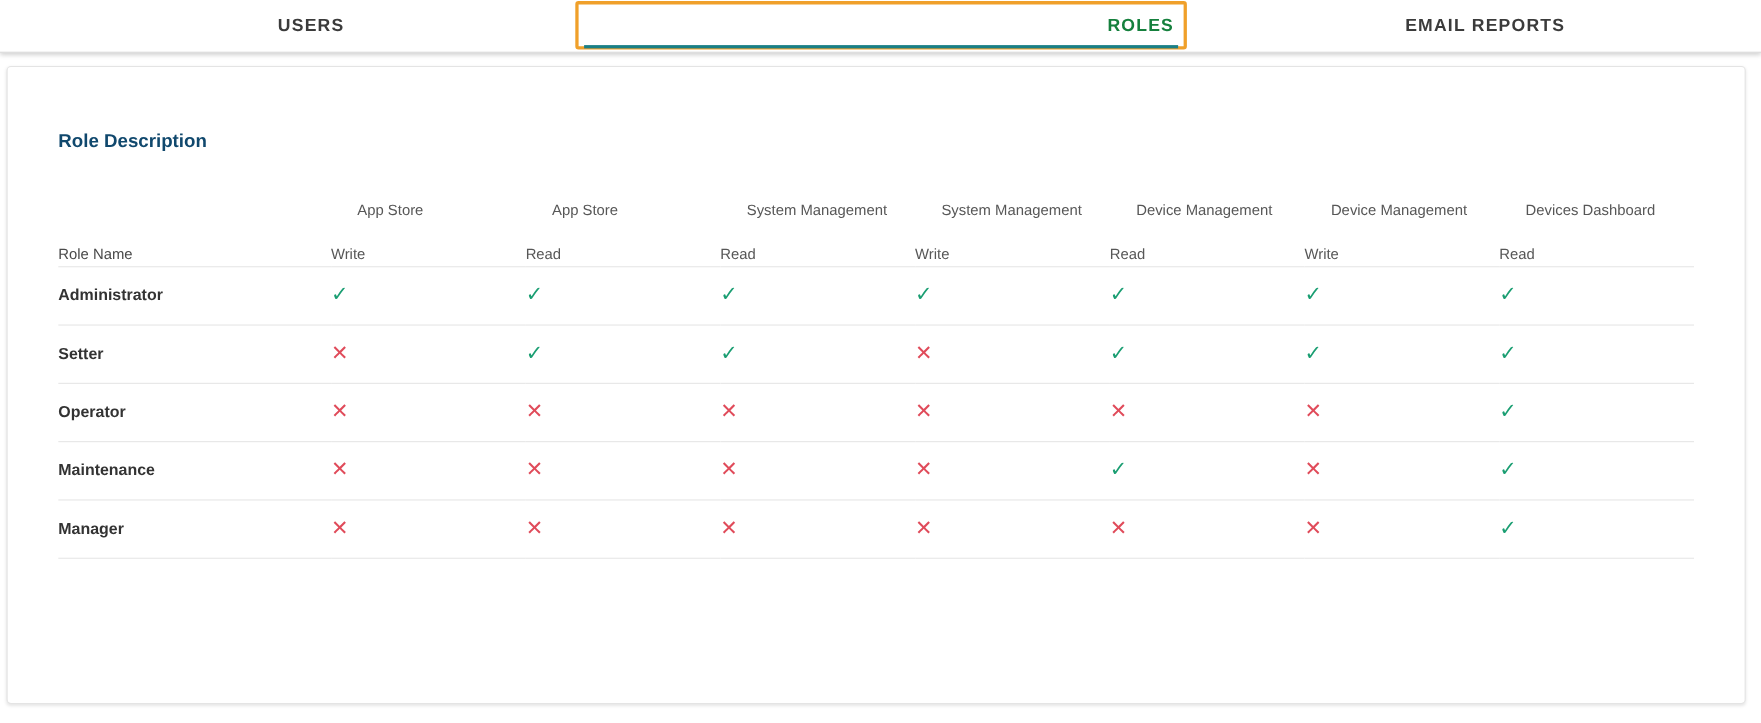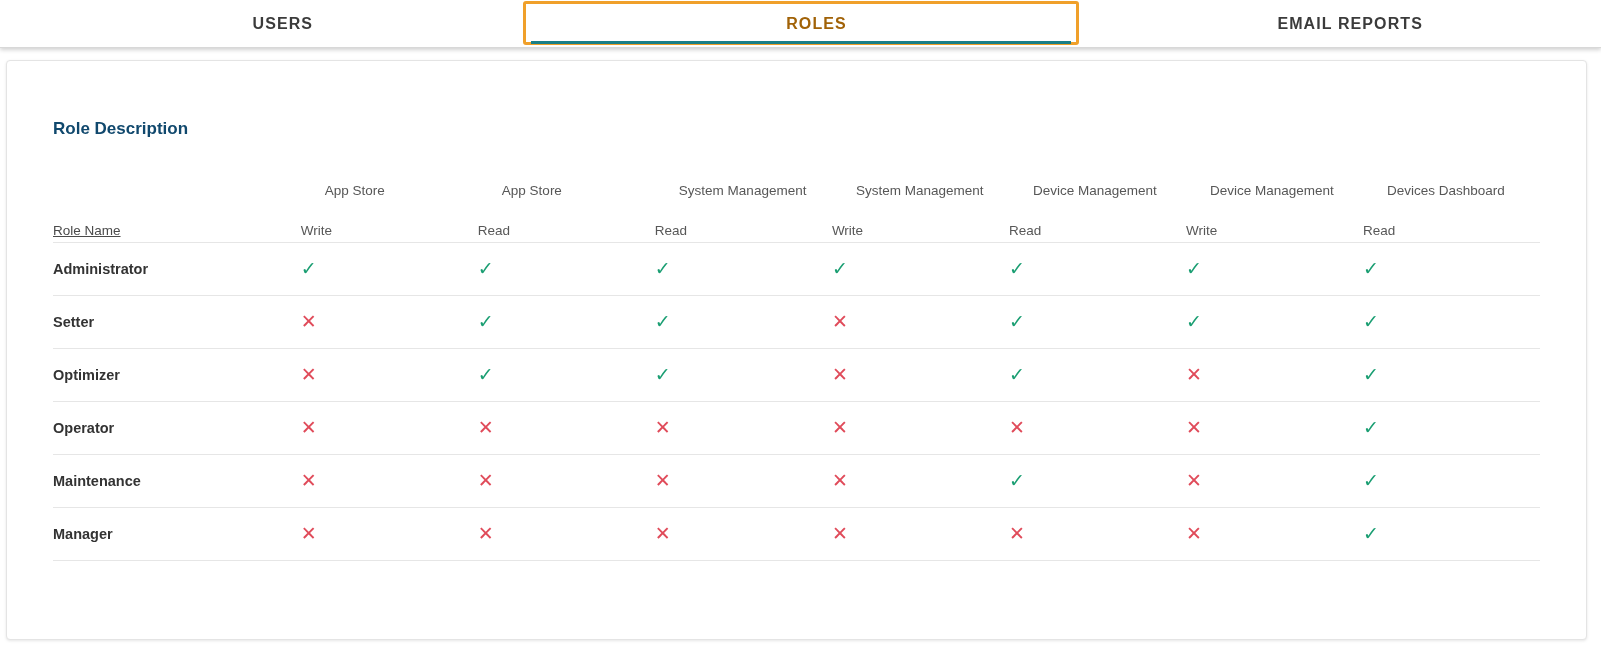--- a/index.html
+++ b/index.html
@@ -34,21 +34,22 @@
     font-size: 16px;
     font-weight: bold;
     letter-spacing: 1.1px;
     color: #3b3b3b;
     cursor: pointer;
     user-select: none;
     position: relative;
     padding-left: 32px;
   }
   .tab.active {
-    color: #a16207;
+    color: #15803d;
+    justify-content: flex-end;
   }
   .tab.active .tab-inner {
     position: absolute;
     left: 50%;
     transform: translateX(-50%);
     top: 1px;
     width: 556px;
     height: 44px;
     box-sizing: border-box;
     border: 3px solid #f0a02a;
@@ -110,21 +111,20 @@
     vertical-align: bottom;
     padding-bottom: 14px;
     font-weight: normal;
     font-size: 13.5px;
     color: #575757;
     line-height: 1.55;
   }
   thead th.rolename {
     font-size: 13.5px;
     color: #4a4a4a;
-    text-decoration: underline;
   }
   thead tr { border-bottom: 1px solid #e6e6e6; }
   th.col-role { width: 175px; }
   th.col-perm { width: 125px; }
 
   .hdr-line1 { display: block; white-space: nowrap; margin-left: 24px; }
   .hdr-line2 { display: block; white-space: nowrap; margin-top: 19px; }
 
   tbody tr { border-bottom: 1px solid #e6e6e6; height: 53px; }
   tbody td { font-size: 14.5px; color: #2c2c2c; }
@@ -209,30 +209,20 @@
               <td class="role-cell">Setter</td>
               <td><span class="mark no">✕</span></td>
               <td><span class="mark yes">✓</span></td>
               <td><span class="mark yes">✓</span></td>
               <td><span class="mark no">✕</span></td>
               <td><span class="mark yes">✓</span></td>
               <td><span class="mark yes">✓</span></td>
               <td><span class="mark yes">✓</span></td>
             </tr>
             <tr>
-              <td class="role-cell">Optimizer</td>
-              <td><span class="mark no">✕</span></td>
-              <td><span class="mark yes">✓</span></td>
-              <td><span class="mark yes">✓</span></td>
-              <td><span class="mark no">✕</span></td>
-              <td><span class="mark yes">✓</span></td>
-              <td><span class="mark no">✕</span></td>
-              <td><span class="mark yes">✓</span></td>
-            </tr>
-            <tr>
               <td class="role-cell">Operator</td>
               <td><span class="mark no">✕</span></td>
               <td><span class="mark no">✕</span></td>
               <td><span class="mark no">✕</span></td>
               <td><span class="mark no">✕</span></td>
               <td><span class="mark no">✕</span></td>
               <td><span class="mark no">✕</span></td>
               <td><span class="mark yes">✓</span></td>
             </tr>
             <tr>

